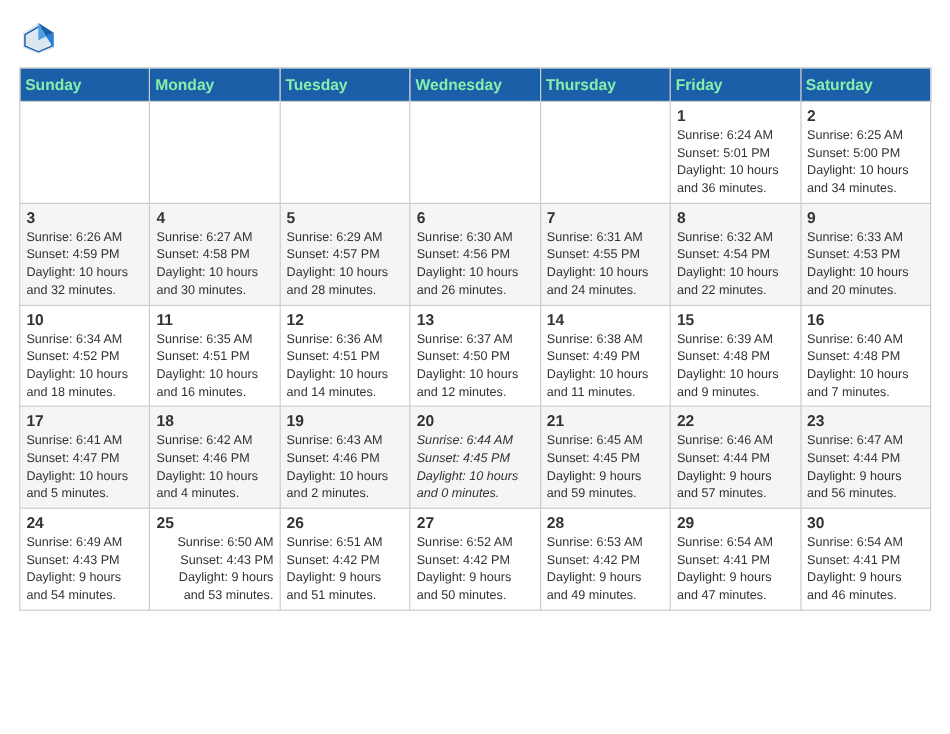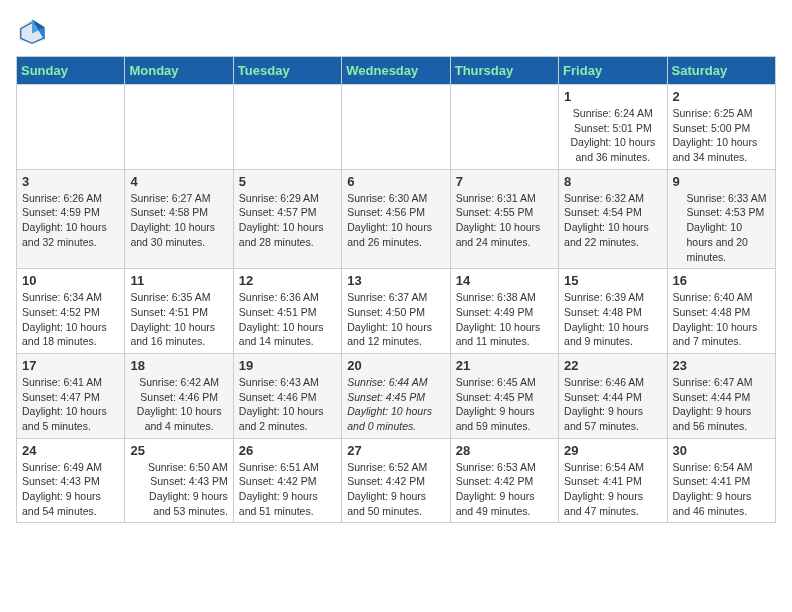--- a/index.html
+++ b/index.html
@@ -123,21 +123,21 @@
   </thead>
   <tbody id="calendar-body">
   <tr>
         <td class="empty-cell"></td>
         <td class="empty-cell"></td>
         <td class="empty-cell"></td>
         <td class="empty-cell"></td>
         <td class="empty-cell"></td>
         <td>
           <span class="day-number">1</span>
-          <div class="day-info" style="white-space: pre-line; text-align: center;">Sunrise: 6:24 AM
+          <div class="day-info" style="white-space: pre-line;">Sunrise: 6:24 AM
 Sunset: 5:01 PM
 Daylight: 10 hours and 36 minutes.</div>
         </td>
         <td>
           <span class="day-number">2</span>
           <div class="day-info" style="white-space: pre-line;">Sunrise: 6:25 AM
 Sunset: 5:00 PM
 Daylight: 10 hours and 34 minutes.</div>
         </td>
       </tr>
@@ -173,21 +173,21 @@
 Daylight: 10 hours and 24 minutes.</div>
         </td>
         <td>
           <span class="day-number">8</span>
           <div class="day-info" style="white-space: pre-line;">Sunrise: 6:32 AM
 Sunset: 4:54 PM
 Daylight: 10 hours and 22 minutes.</div>
         </td>
         <td>
           <span class="day-number">9</span>
-          <div class="day-info" style="white-space: pre-line; margin-left: 14px;">Sunrise: 6:33 AM
+          <div class="day-info" style="white-space: pre-line;">Sunrise: 6:33 AM
 Sunset: 4:53 PM
 Daylight: 10 hours and 20 minutes.</div>
         </td>
       </tr>
       <tr>
         <td>
           <span class="day-number">10</span>
           <div class="day-info" style="white-space: pre-line;">Sunrise: 6:34 AM
 Sunset: 4:52 PM
 Daylight: 10 hours and 18 minutes.</div>
@@ -231,21 +231,21 @@
       </tr>
       <tr>
         <td>
           <span class="day-number">17</span>
           <div class="day-info" style="white-space: pre-line;">Sunrise: 6:41 AM
 Sunset: 4:47 PM
 Daylight: 10 hours and 5 minutes.</div>
         </td>
         <td>
           <span class="day-number">18</span>
-          <div class="day-info" style="white-space: pre-line; text-align: center;">Sunrise: 6:42 AM
+          <div class="day-info" style="white-space: pre-line;">Sunrise: 6:42 AM
 Sunset: 4:46 PM
 Daylight: 10 hours and 4 minutes.</div>
         </td>
         <td>
           <span class="day-number">19</span>
           <div class="day-info" style="white-space: pre-line;">Sunrise: 6:43 AM
 Sunset: 4:46 PM
 Daylight: 10 hours and 2 minutes.</div>
         </td>
         <td>

